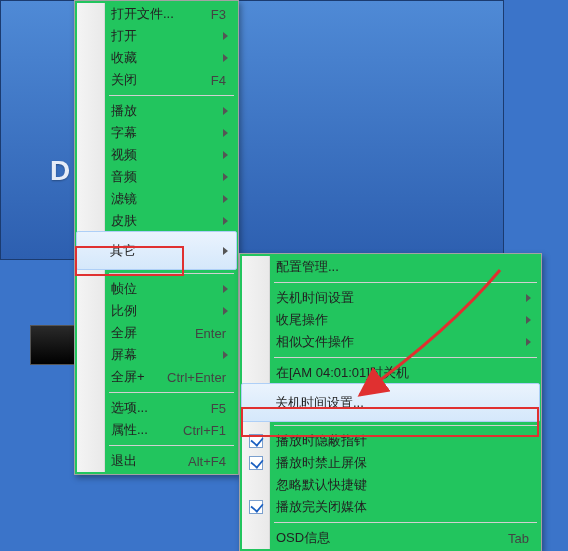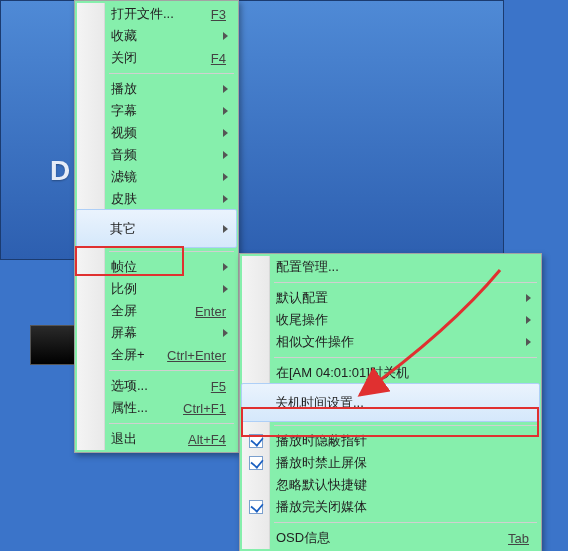--- a/index.html
+++ b/index.html
@@ -16,21 +16,21 @@
     text-shadow: 0 1px 2px rgba(0,0,0,.3);
   }
   .bg-black-bar {
     position: absolute; left: 30px; top: 325px; width: 450px; height: 40px;
     background: linear-gradient(#2a2a2a,#000);
     border: 1px solid #555;
   }
   
   .menu {
     position: absolute;
-    background: #86efac;
+    background: #22c55e;
     border: 1px solid #a3a3a3;
     box-shadow: 2px 3px 6px rgba(0,0,0,.35);
     padding: 2px;
     text-align: center;
   }
   .menu .gutter {
     position: absolute; left: 2px; top: 2px; bottom: 2px; width: 28px;
     background: linear-gradient(to right,#f4f4f4,#e9e9e9);
     border-right: 1px solid #d8d8d8;
   }
@@ -42,21 +42,21 @@
     color: #222;
     white-space: nowrap;
     cursor: default;
   }
   .menu-item.has-sub::after {
     content: ""; position: absolute; right: 8px; top: 50%; margin-top: -4px;
     border-top: 4px solid transparent; border-bottom: 4px solid transparent;
     border-left: 5px solid #555;
   }
   .menu-item .hotkey {
-    position: absolute; right: 22px; color: #444; text-decoration: underline;
+    position: absolute; right: 22px; color: #444;
   }
   .menu-item.no-sub .hotkey { right: 10px; }
   .menu-item.hovered {
     background: linear-gradient(#eaf3fd,#d5e8fb);
     border: 1px solid #aecff7;
     border-radius: 2px;
     margin: -1px; padding-left: 33px; padding-right: 25px;
     height: 39px;
   }
   .menu-sep {
@@ -94,20 +94,24 @@
   <div class="bg-letter">D</div>
   <div class="bg-black-bar"></div>
 
   <div id="menu1" class="menu" style="left:74px; top:0; width:165px;">
     <div class="gutter"></div>
   <div class="menu-item no-sub">
         <span>打开文件...</span>
         <span class="hotkey">F3</span>
       </div>
       <div class="menu-item has-sub">
+        <span>打开</span>
+        <span></span>
+      </div>
+      <div class="menu-item has-sub">
         <span>收藏</span>
         <span></span>
       </div>
       <div class="menu-item no-sub">
         <span>关闭</span>
         <span class="hotkey">F4</span>
       </div>
       <div class="menu-sep"></div>
       <div class="menu-item has-sub">
         <span>播放</span>
@@ -174,21 +178,21 @@
       </div>
     </div>
 
   <div id="menu2" class="menu" style="left:239px; top:253px; width:303px;">
     <div class="gutter"></div>
       <div class="menu-item no-sub">
         <span>配置管理...</span>
       </div>
       <div class="menu-sep"></div>
       <div class="menu-item has-sub">
-        <span>默认配置</span>
+        <span>关机时间设置</span>
         <span></span>
       </div>
       <div class="menu-item has-sub">
         <span>收尾操作</span>
         <span></span>
       </div>
       <div class="menu-item has-sub">
         <span>相似文件操作</span>
         <span></span>
       </div>

